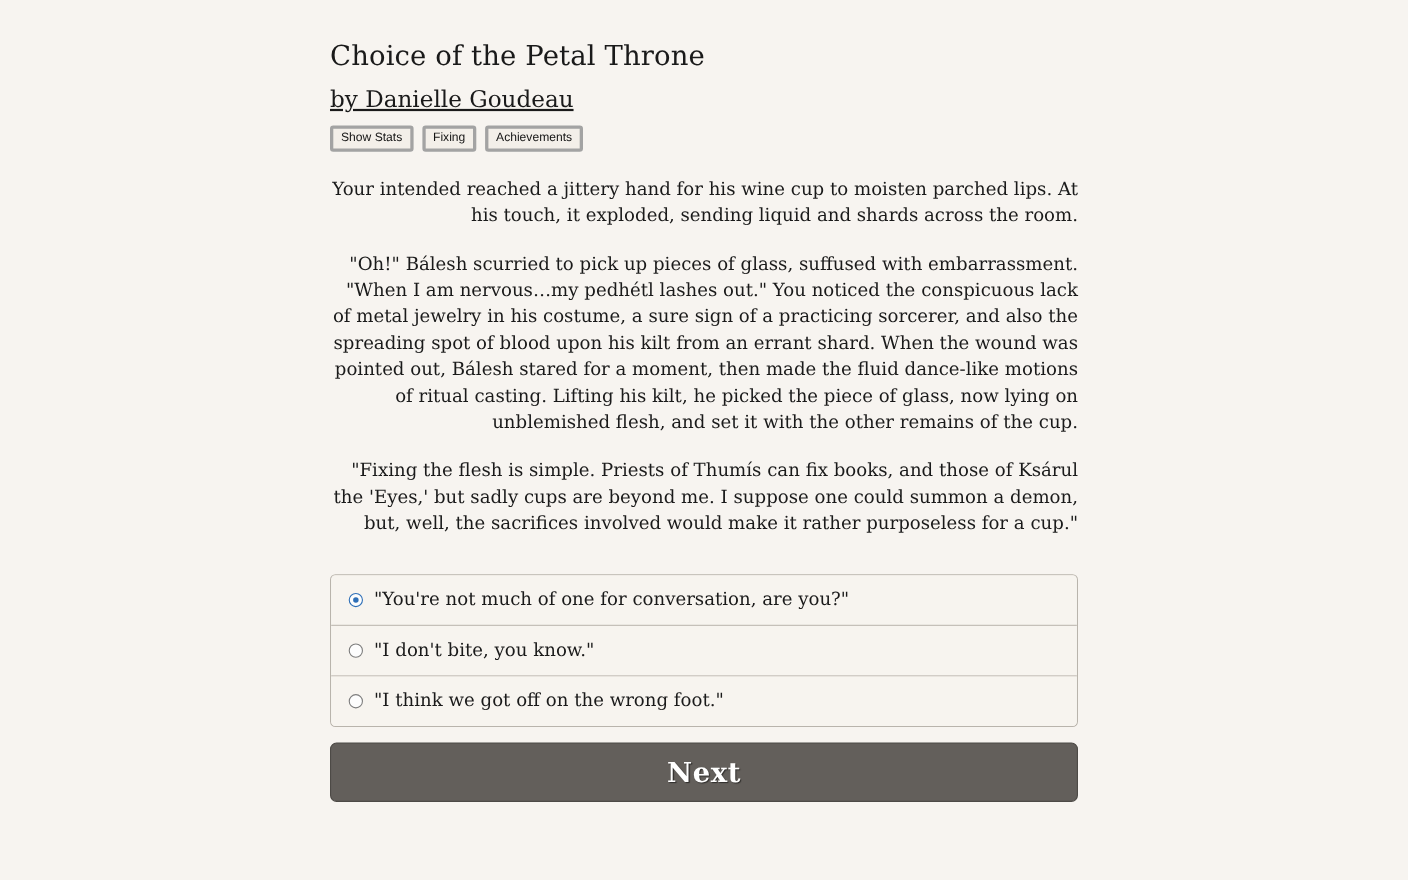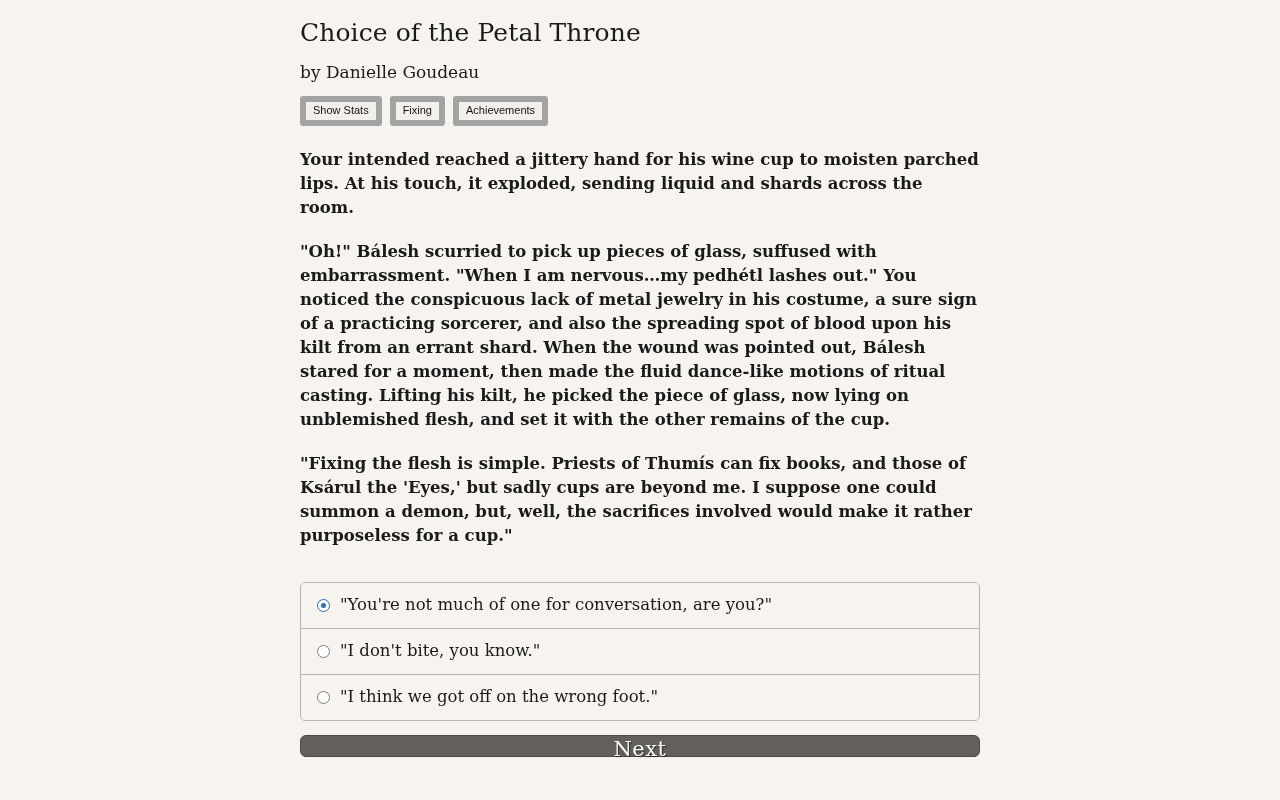--- a/index.html
+++ b/index.html
@@ -10,59 +10,59 @@
     height: 800px;
     overflow: hidden;
   }
   body {
     font-family: "DejaVu Serif", "Liberation Serif", serif;
     color: #1a1a1a;
   }
   .page {
     width: 680px;
     margin: 0 auto;
-    padding-top: 10px;
+    padding-top: 28px;
     box-sizing: border-box;
   }
   .title {
     font-size: 25px;
     font-weight: normal;
     margin: 0 0 0 0;
     padding: 6px 0 0 0;
     line-height: 34px;
     letter-spacing: 0.1px;
   }
   .byline {
-    font-size: 17px;
+    font-size: 21px;
     margin: 10px 0 0 0;
     line-height: 24px;
+    text-decoration: underline;
   }
   .btnbar {
     margin: 12px 0 0 0;
     display: flex;
     gap: 8px;
     align-items: center;
   }
   .smallbtn {
     font-family: "Liberation Sans", sans-serif;
     font-size: 11px;
     line-height: 13px;
     padding: 2px 7px 3px 7px;
     background: #f3efe9;
-    border: 6px solid #a3a3a3;
+    border: 3px solid #a3a3a3;
     border-radius: 3px;
     color: #141414;
     cursor: pointer;
   }
   p.story {
     font-size: 16.5px;
     line-height: 24px;
     margin: 20px 0 0 0;
-    text-align: left;
-    font-weight: bold;
+    text-align: right;
   }
   p.story:first-of-type { margin-top: 22px; }
   .choices {
     margin-top: 34px;
     border: 1px solid #b9b4ac;
     border-radius: 5px;
     background: #f7f4ef;
     overflow: hidden;
   }
   .choice {
@@ -101,28 +101,28 @@
     border-radius: 50%;
     background: #2e6fb7;
   }
   .choice-label {
     font-size: 16.5px;
     line-height: 22px;
   }
   .nextbtn {
     margin-top: 14px;
     width: 100%;
-    height: 22px;
+    height: 54px;
     border-radius: 6px;
     background: #635f5b;
     border: 1px solid #4d4a46;
     color: #ffffff;
     font-family: "DejaVu Serif", "Liberation Serif", serif;
-    font-size: 21px;
-    font-weight: normal;
+    font-size: 25px;
+    font-weight: bold;
     letter-spacing: 0.5px;
     text-shadow: 1px 1px 1px rgba(0,0,0,0.55);
     cursor: pointer;
     display: block;
   }
 </style>
 </head>
 <body>
 
 <div class="page">

